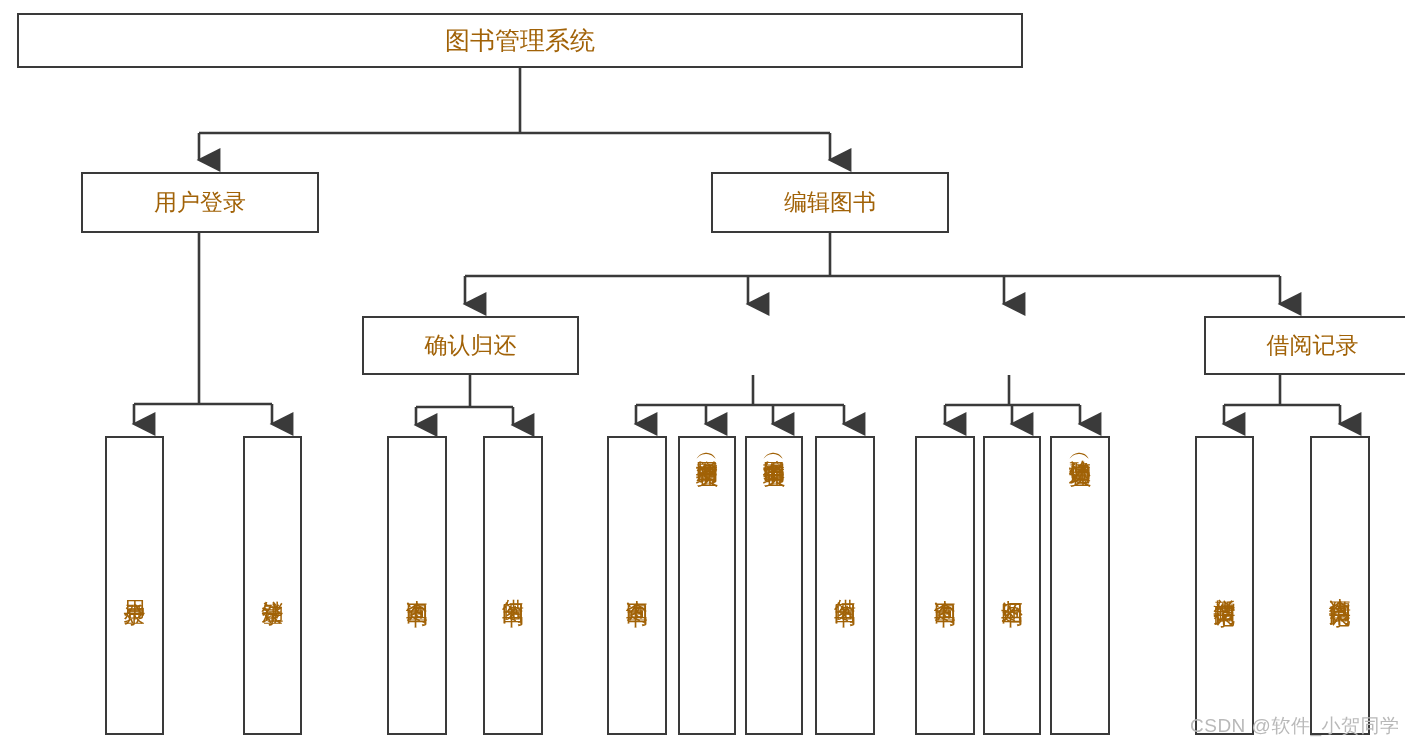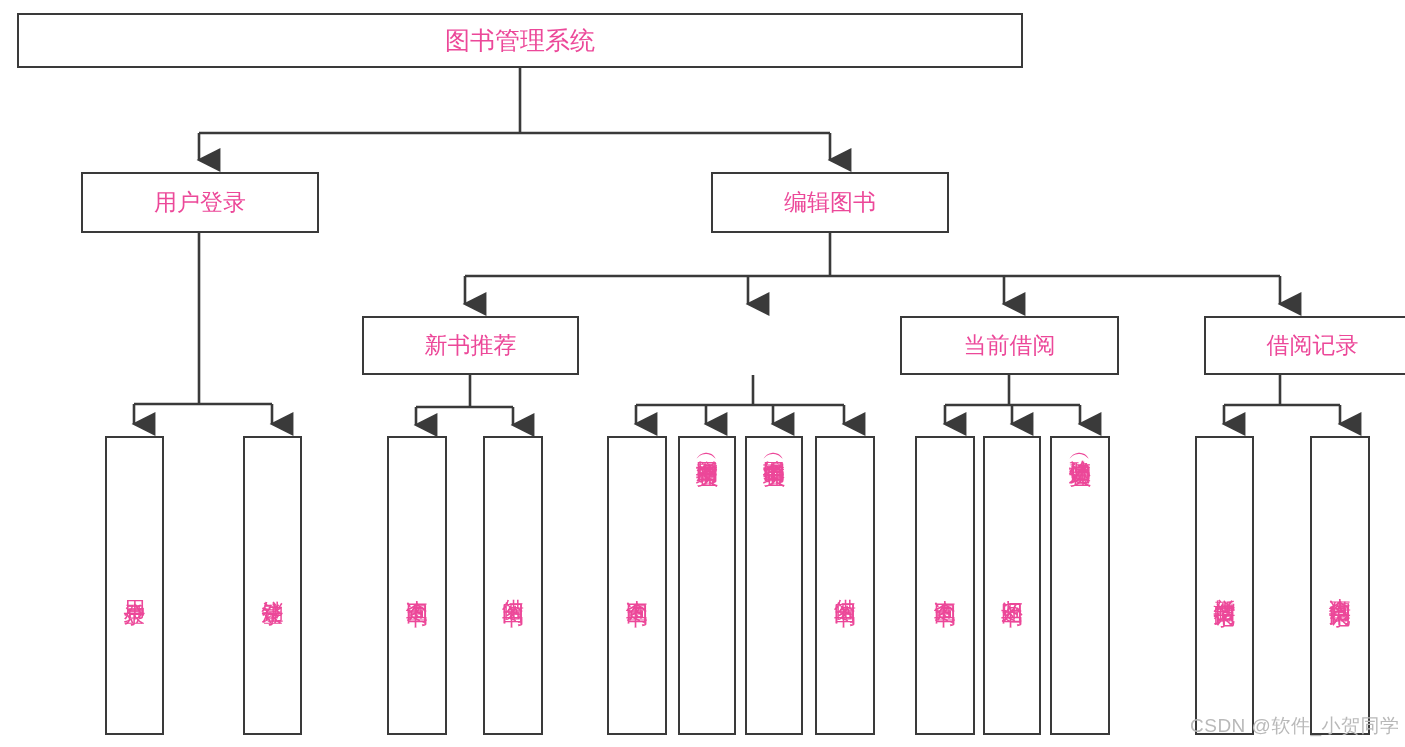--- a/index.html
+++ b/index.html
@@ -23,21 +23,21 @@
     top: 0;
     width: 1405px;
     height: 747px;
     pointer-events: none;
   }
   .node {
     position: absolute;
     box-sizing: border-box;
     border: 2px solid #3a3a3a;
     background: #ffffff;
-    color: #ec4899;
+    color: #a16207;
     display: flex;
     align-items: center;
     justify-content: center;
     text-align: left;
     line-height: 1.18;
   }
   .node.root {
     font-size: 25px;
     border-width: 2px;
   }
@@ -129,24 +129,21 @@
   </div>
 
   <div class="node level1" style="left:81px; top:172px; width:238px; height:61px;">
     <span>用户登录</span>
   </div>
   <div class="node level1" style="left:711px; top:172px; width:238px; height:61px;">
     <span>编辑图书</span>
   </div>
 
   <div class="node level2" style="left:362px; top:316px; width:217px; height:59px;">
-    <span>新书推荐</span>
-  </div>
-  <div class="node level2" style="left:900px; top:316px; width:219px; height:59px;">
-    <span>当前借阅</span>
+    <span>确认归还</span>
   </div>
   <div class="node level2" style="left:1204px; top:316px; width:217px; height:59px;">
     <span>借阅记录</span>
   </div>
 
   <div class="node leaf" style="left:105px; top:436px; width:59px; height:299px;">
     <span>用户登录</span>
   </div>
   <div class="node leaf" style="left:243px; top:436px; width:59px; height:299px;">
     <span>注销登录</span>

